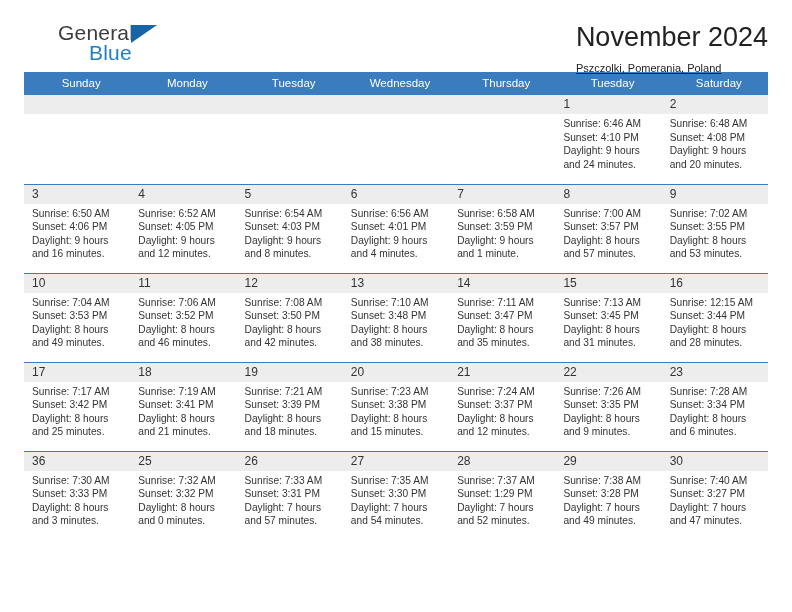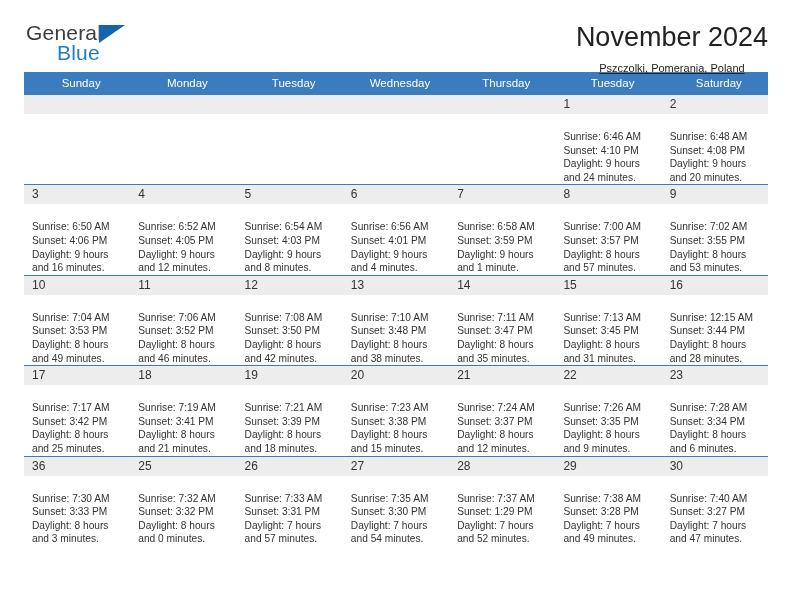--- a/index.html
+++ b/index.html
@@ -23,20 +23,21 @@
   }
 
   
   .header {
     display: flex;
     align-items: flex-start;
     justify-content: space-between;
     height: 72px;
     padding-top: 22px;
     box-sizing: border-box;
+    margin-left: 32px;
   }
   .logo {
     position: relative;
     width: 120px;
     height: 46px;
     line-height: 1;
   }
   .logo-general {
     position: absolute;
     left: 2px;
@@ -56,21 +57,21 @@
   }
   .logo-blue {
     position: absolute;
     left: 33px;
     top: 20px;
     font-size: 21px;
     color: #1f7ec4;
     letter-spacing: 0.2px;
   }
   .title-block {
-    text-align: center;
+    text-align: left;
     padding-top: 0px;
   }
   .cal-title {
     font-size: 27px;
     color: #222222;
     font-weight: normal;
     line-height: 1.15;
     margin: 0;
   }
   .cal-subtitle {
@@ -119,21 +120,21 @@
     color: #333333;
     padding: 3px 0 4px 8px;
     height: 19px;
     box-sizing: border-box;
     line-height: 13px;
   }
   .daynum.empty {
     background: #ededed;
   }
   .info {
-    padding: 16px 8px 0 8px;
+    padding: 3px 8px 0 8px;
     font-size: 10.2px;
     line-height: 13.6px;
     color: #333333;
   }
   .info div {
     white-space: nowrap;
   }
 </style>
 </head>
 <body>

